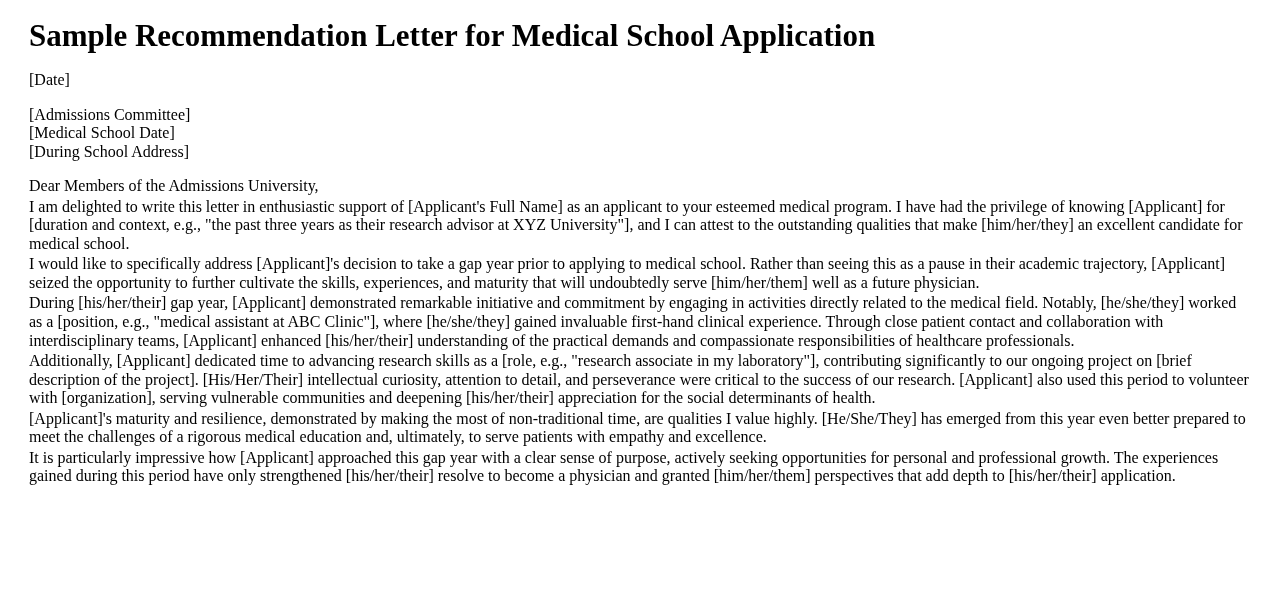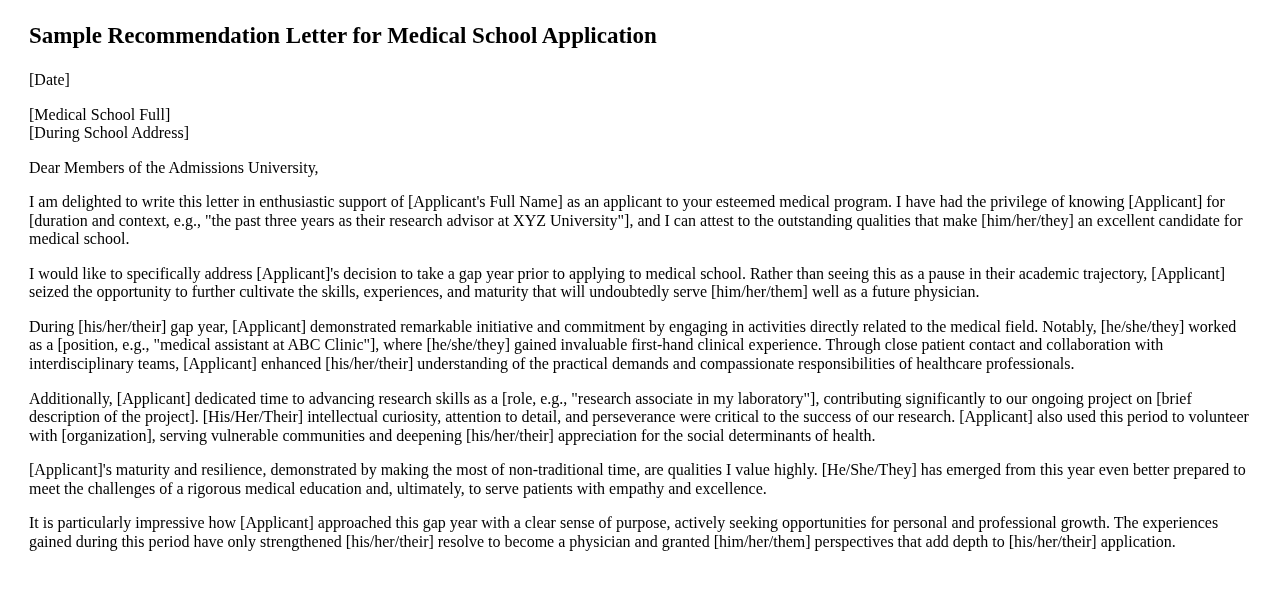--- a/index.html
+++ b/index.html
@@ -13,48 +13,49 @@
     width: 1278px;
     min-height: 601px;
     padding: 22px 28px 10px 29px;
     background: #ffffff;
     font-family: "Liberation Serif", "DejaVu Serif", serif;
     font-size: 16px;
     line-height: 1.16;
     color: #000000;
   }
   .letter-title {
-    font-size: 23px;
+    font-size: 31px;
     font-weight: bold;
     line-height: 27px;
     margin: 0 0 22px 0;
   }
   .letter-title .title-line { display: block; }
   .para {
-    margin: 16px 0;
+    margin: 2px 0;
     font-family: Liberation Serif, serif;
   }
   .block {
     margin: 16px 0;
   }
   .block .line { display: block; }
 </style>
 </head>
 <body>
 
 <div class="page">
 
   <h1 class="letter-title">
     <span class="title-line">Sample Recommendation Letter for Medical School Application</span>
   </h1>
 
   <p class="para">[Date]</p>
 
   <div class="block">
-    <span class="line">[Medical School Full]</span>
+    <span class="line">[Admissions Committee]</span>
+    <span class="line">[Medical School Date]</span>
     <span class="line">[During School Address]</span>
   </div>
 
   <p class="para">Dear Members of the Admissions University,</p>
 
   <p class="para">I am delighted to write this letter in enthusiastic support of [Applicant's Full Name] as an applicant to your esteemed medical program. I have had the privilege of knowing [Applicant] for [duration and context, e.g., "the past three years as their research advisor at XYZ University"], and I can attest to the outstanding qualities that make [him/her/they] an excellent candidate for medical school.</p>
   <p class="para">I would like to specifically address [Applicant]'s decision to take a gap year prior to applying to medical school. Rather than seeing this as a pause in their academic trajectory, [Applicant] seized the opportunity to further cultivate the skills, experiences, and maturity that will undoubtedly serve [him/her/them] well as a future physician.</p>
   <p class="para">During [his/her/their] gap year, [Applicant] demonstrated remarkable initiative and commitment by engaging in activities directly related to the medical field. Notably, [he/she/they] worked as a [position, e.g., "medical assistant at ABC Clinic"], where [he/she/they] gained invaluable first-hand clinical experience. Through close patient contact and collaboration with interdisciplinary teams, [Applicant] enhanced [his/her/their] understanding of the practical demands and compassionate responsibilities of healthcare professionals.</p>
   <p class="para">Additionally, [Applicant] dedicated time to advancing research skills as a [role, e.g., "research associate in my laboratory"], contributing significantly to our ongoing project on [brief description of the project]. [His/Her/Their] intellectual curiosity, attention to detail, and perseverance were critical to the success of our research. [Applicant] also used this period to volunteer with [organization], serving vulnerable communities and deepening [his/her/their] appreciation for the social determinants of health.</p>
   <p class="para">[Applicant]'s maturity and resilience, demonstrated by making the most of non-traditional time, are qualities I value highly. [He/She/They] has emerged from this year even better prepared to meet the challenges of a rigorous medical education and, ultimately, to serve patients with empathy and excellence.</p>

